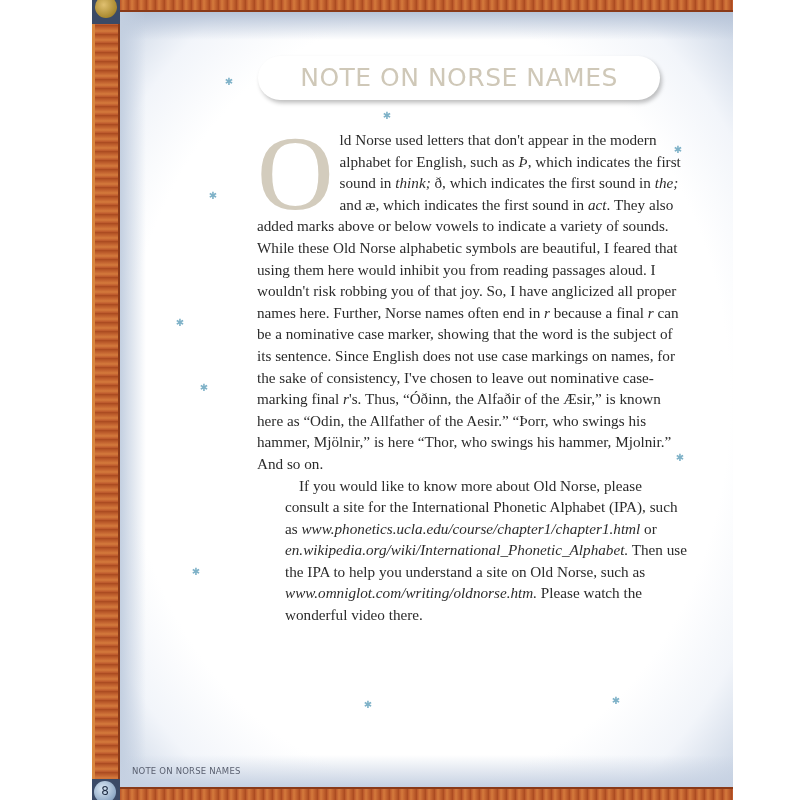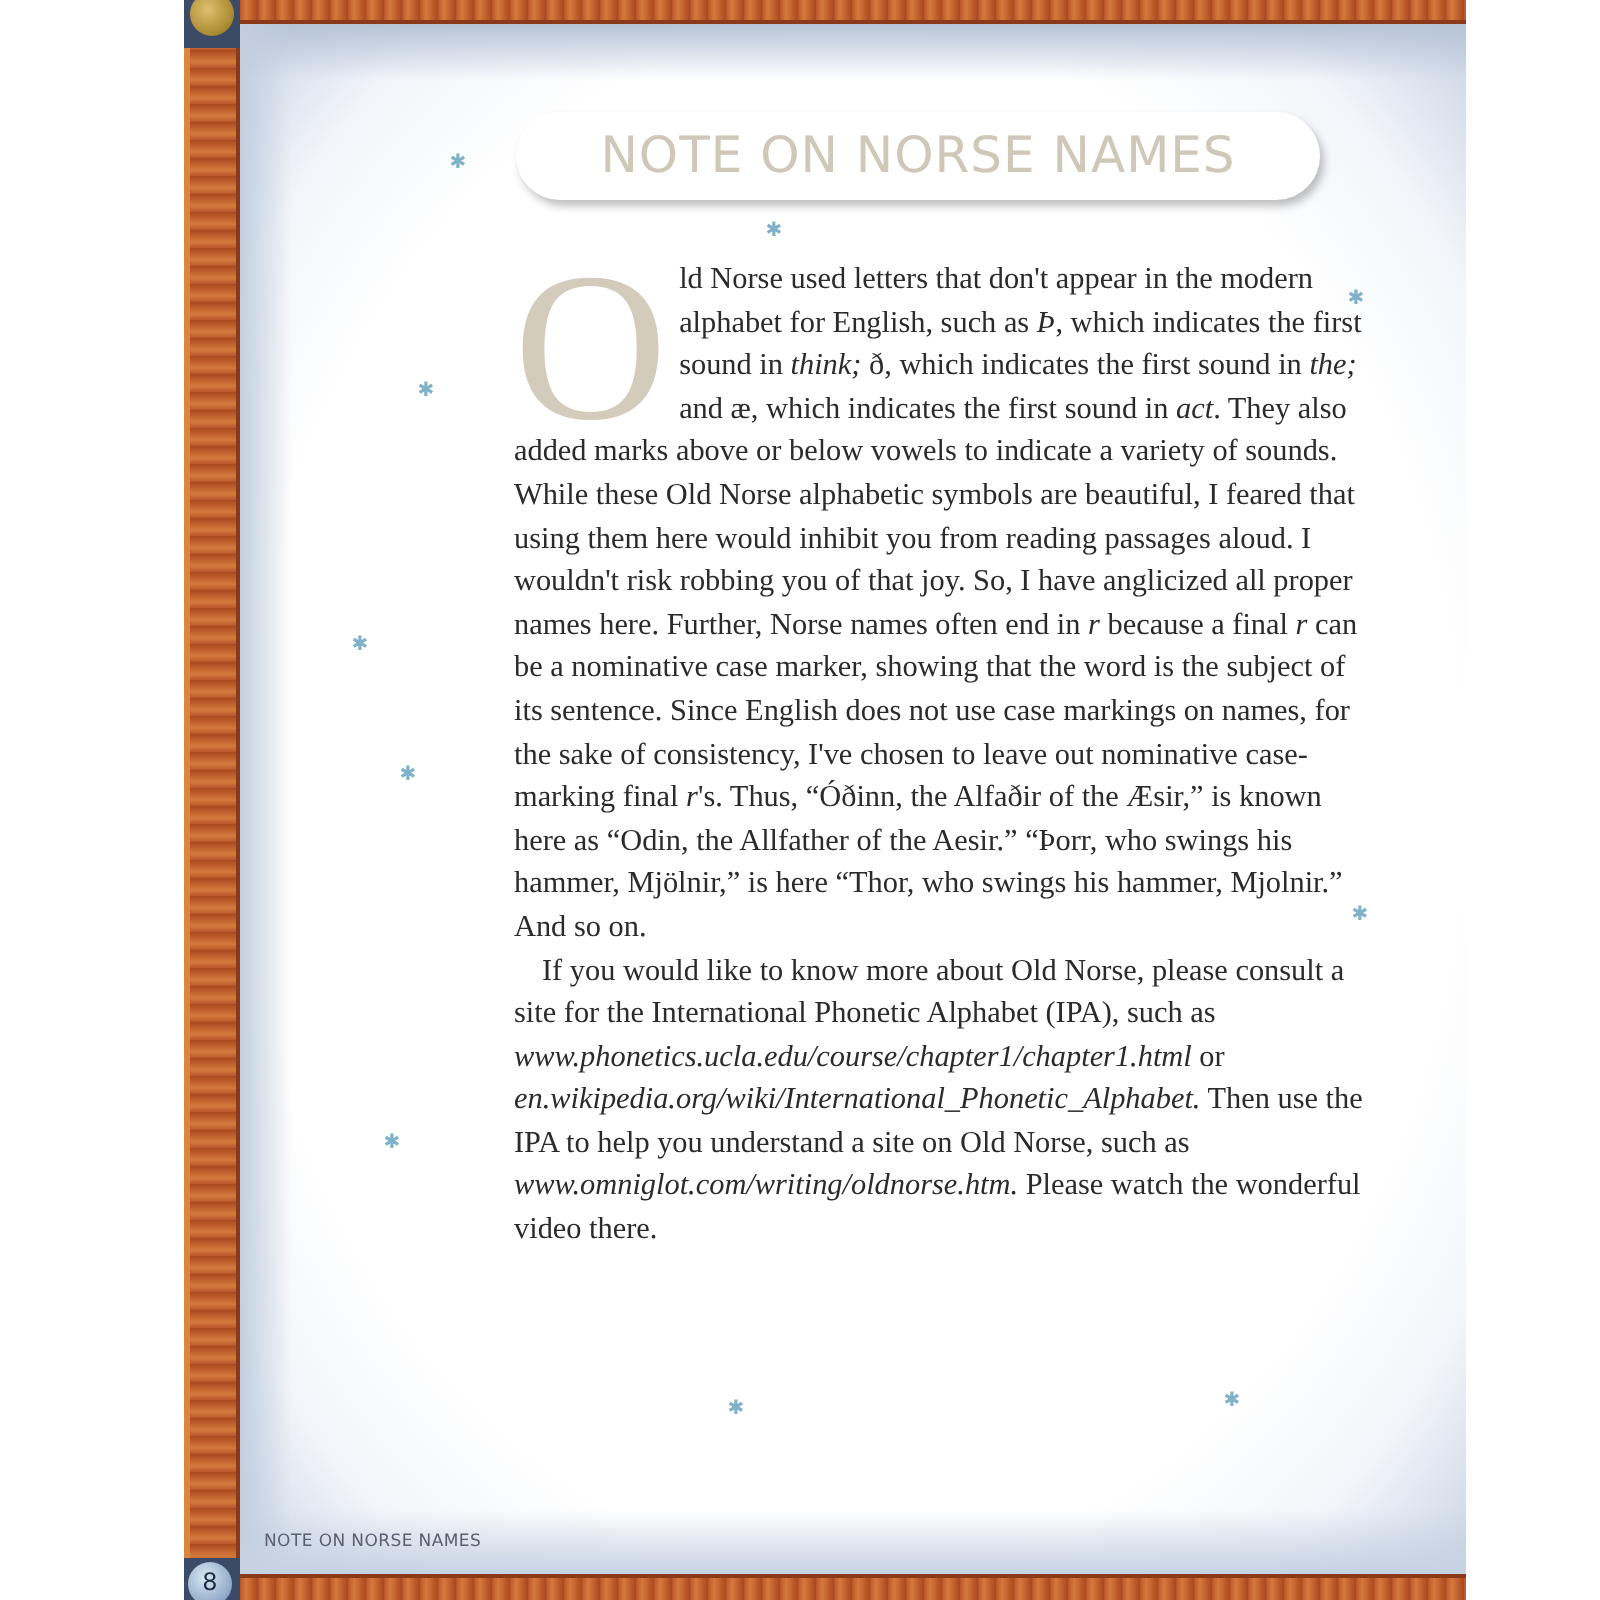--- a/index.html
+++ b/index.html
@@ -24,21 +24,21 @@
     background: linear-gradient(90deg, #c3cfe0, rgba(255,255,255,0)); }
   .page-shade-bottom { position:absolute; left:120px; top:755px; width:613px; height:32px;
     background: linear-gradient(rgba(255,255,255,0), #c6d1e2); }
   .title-banner { position:absolute; left:258px; top:56px; width:402px; height:44px; border-radius:22px;
     background:#ffffff; box-shadow: 2px 3px 4px rgba(0,0,0,0.25); text-align:center; }
   .title-text { font-family:"DejaVu Sans", sans-serif; font-size:25px; line-height:44px; color:#cfc8b8; letter-spacing:0.5px; }
   .star { position:absolute; width:10px; height:10px; color:#7fb2c8; font-size:10px; line-height:10px; text-align:center; }
   .body-text { position:absolute; left:257px; top:129px; width:430px; font-size:15.2px; line-height:21.6px; color:#2b2b2b; }
   .dropcap { float:left; font-size:106px; line-height:82px; color:#d3ccbd; margin:4px 6px 0 0; font-family:"Liberation Serif", serif; }
   .body-text p { margin:0; }
-  .body-text p.indent { text-indent:14px; }
+  .body-text p.indent { text-indent:14px;margin-left:28px; }
   .body-text i { font-style:italic; }
   .footer-label { position:absolute; left:132px; top:766px; font-family:"DejaVu Sans", sans-serif; font-size:8.5px; color:#5a6070; letter-spacing:0.2px; }
   .page-num-box { position:absolute; left:92px; top:779px; width:28px; height:21px; background:#3b4a66; }
   .page-num { position:absolute; left:2px; top:2px; width:22px; height:22px; border-radius:50%;
     background: radial-gradient(circle at 40% 35%, #dbe8f4, #8fa9c6 70%, #5d7694); text-align:center;
     font-family:"DejaVu Sans", sans-serif; font-size:12px; line-height:20px; color:#1f2d44; }
 </style>
 </head>
 <body>
 

